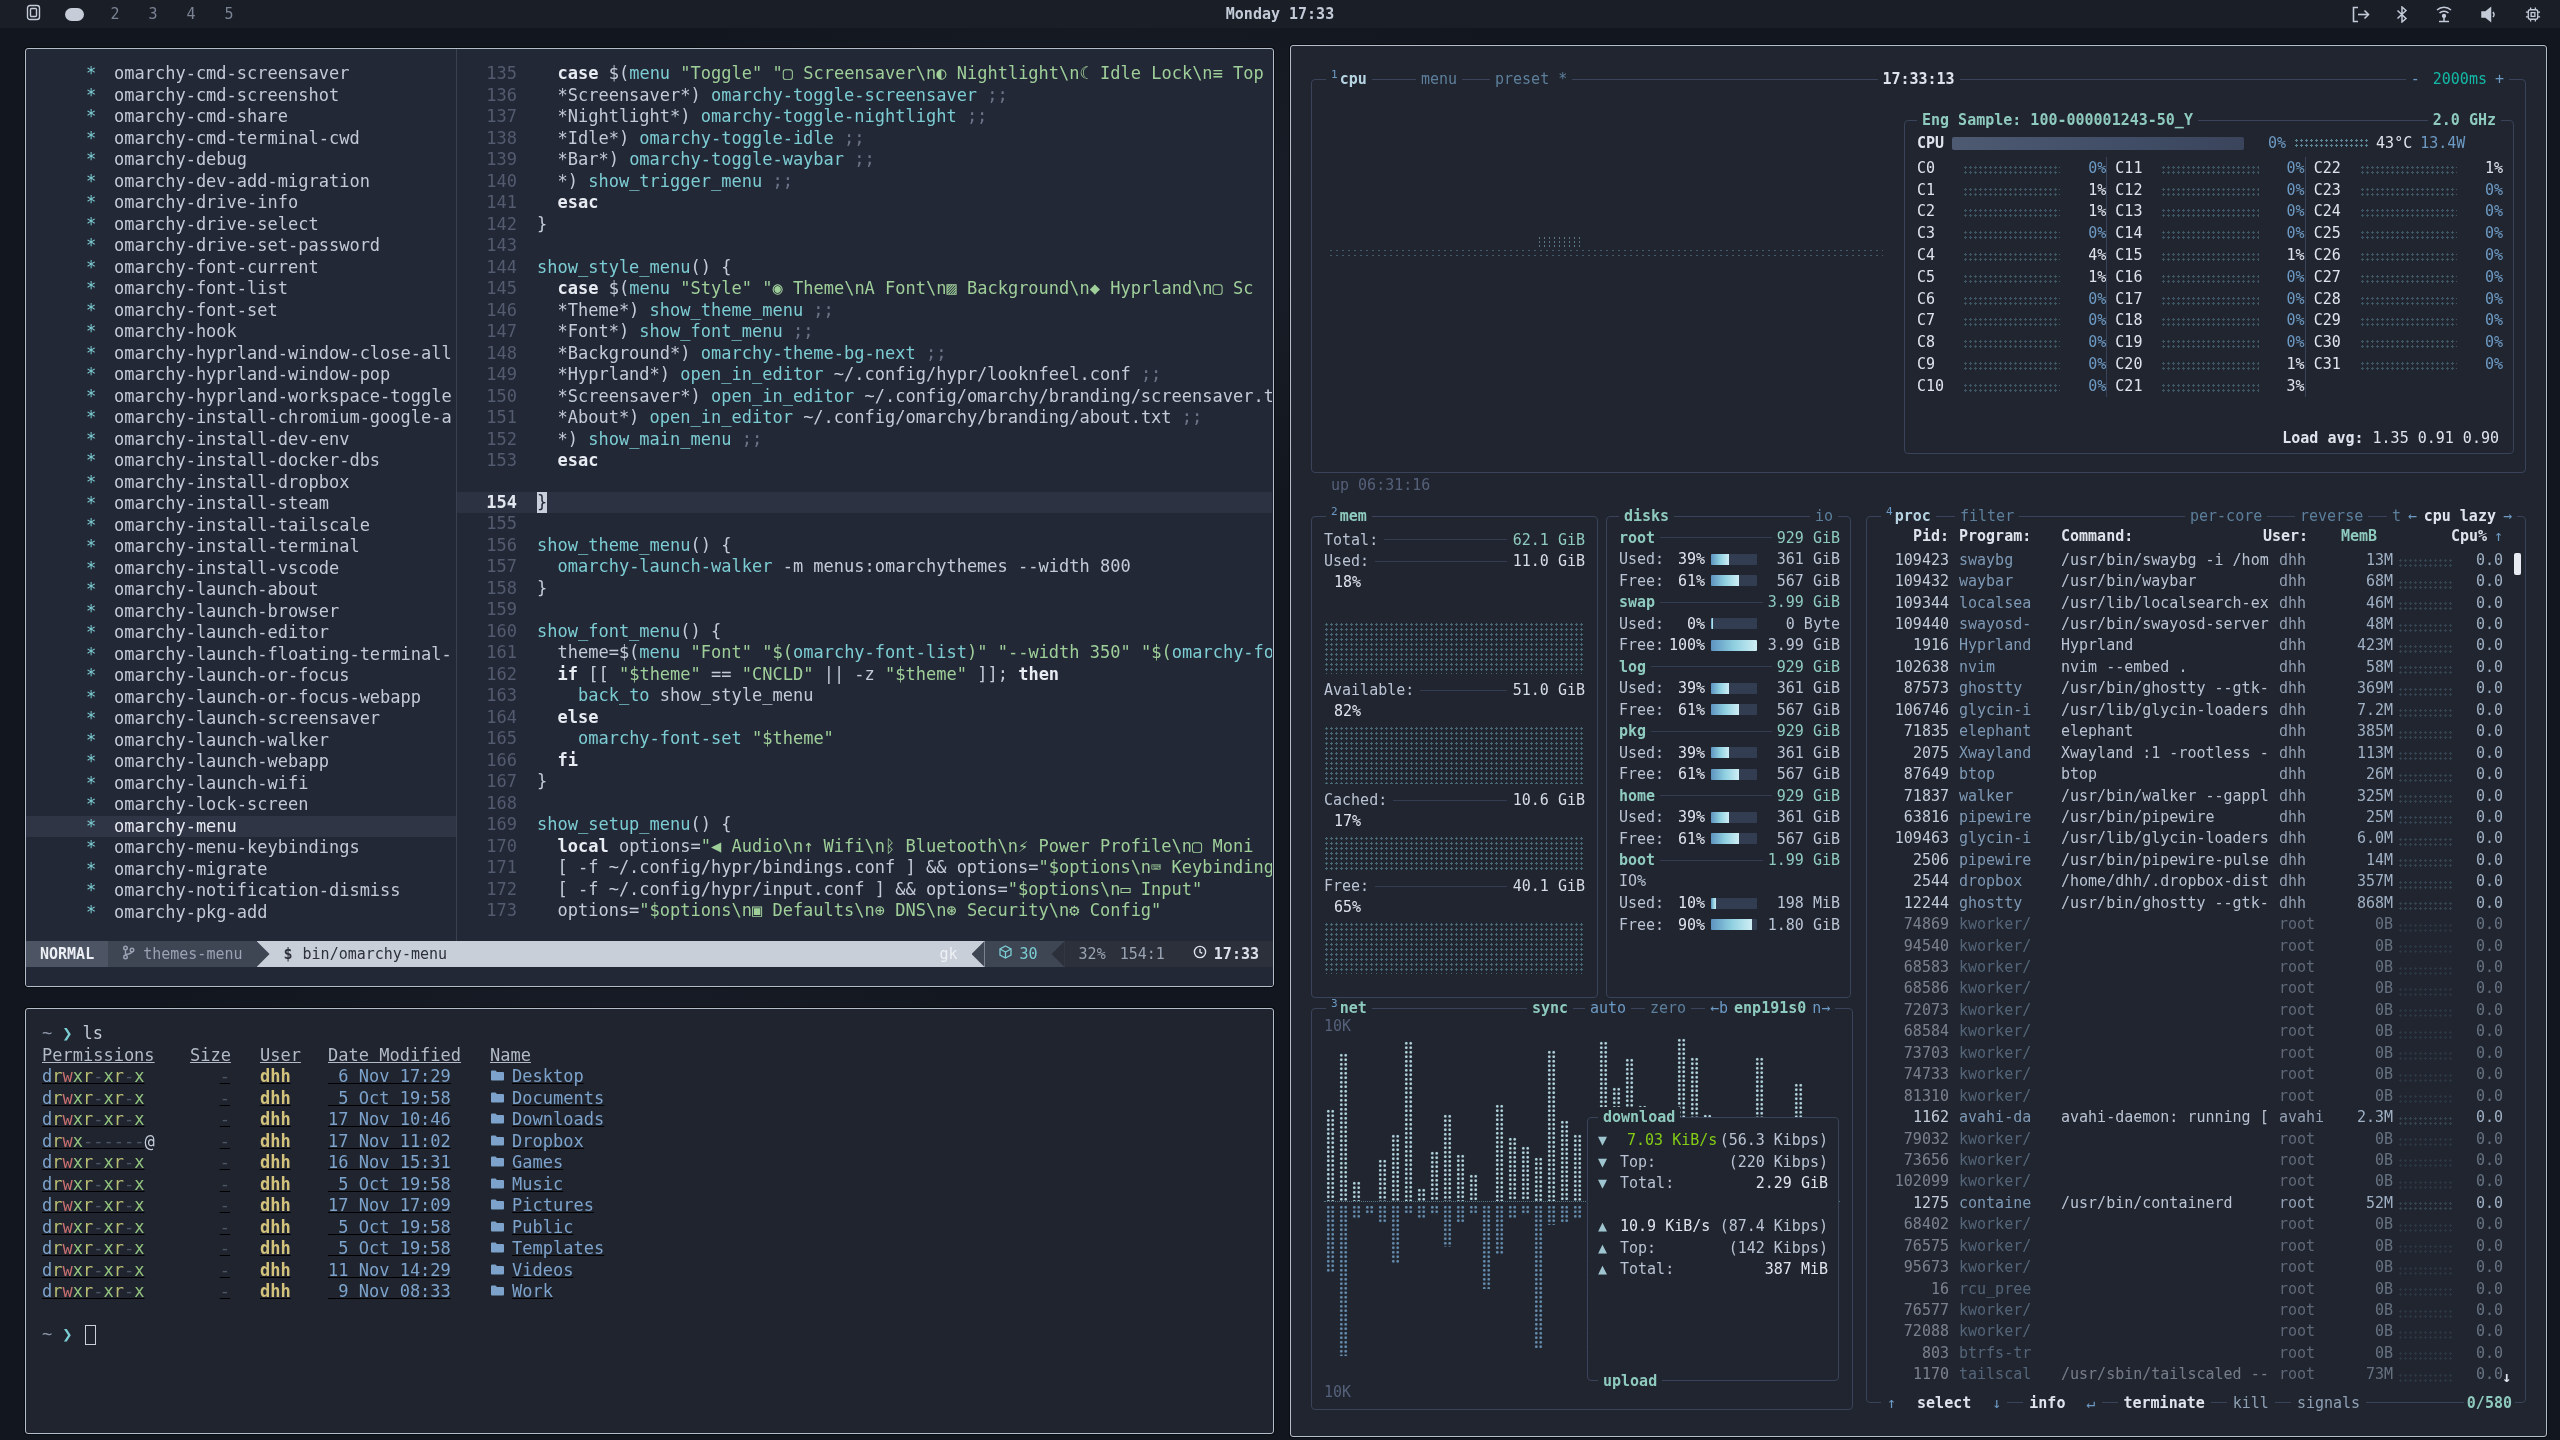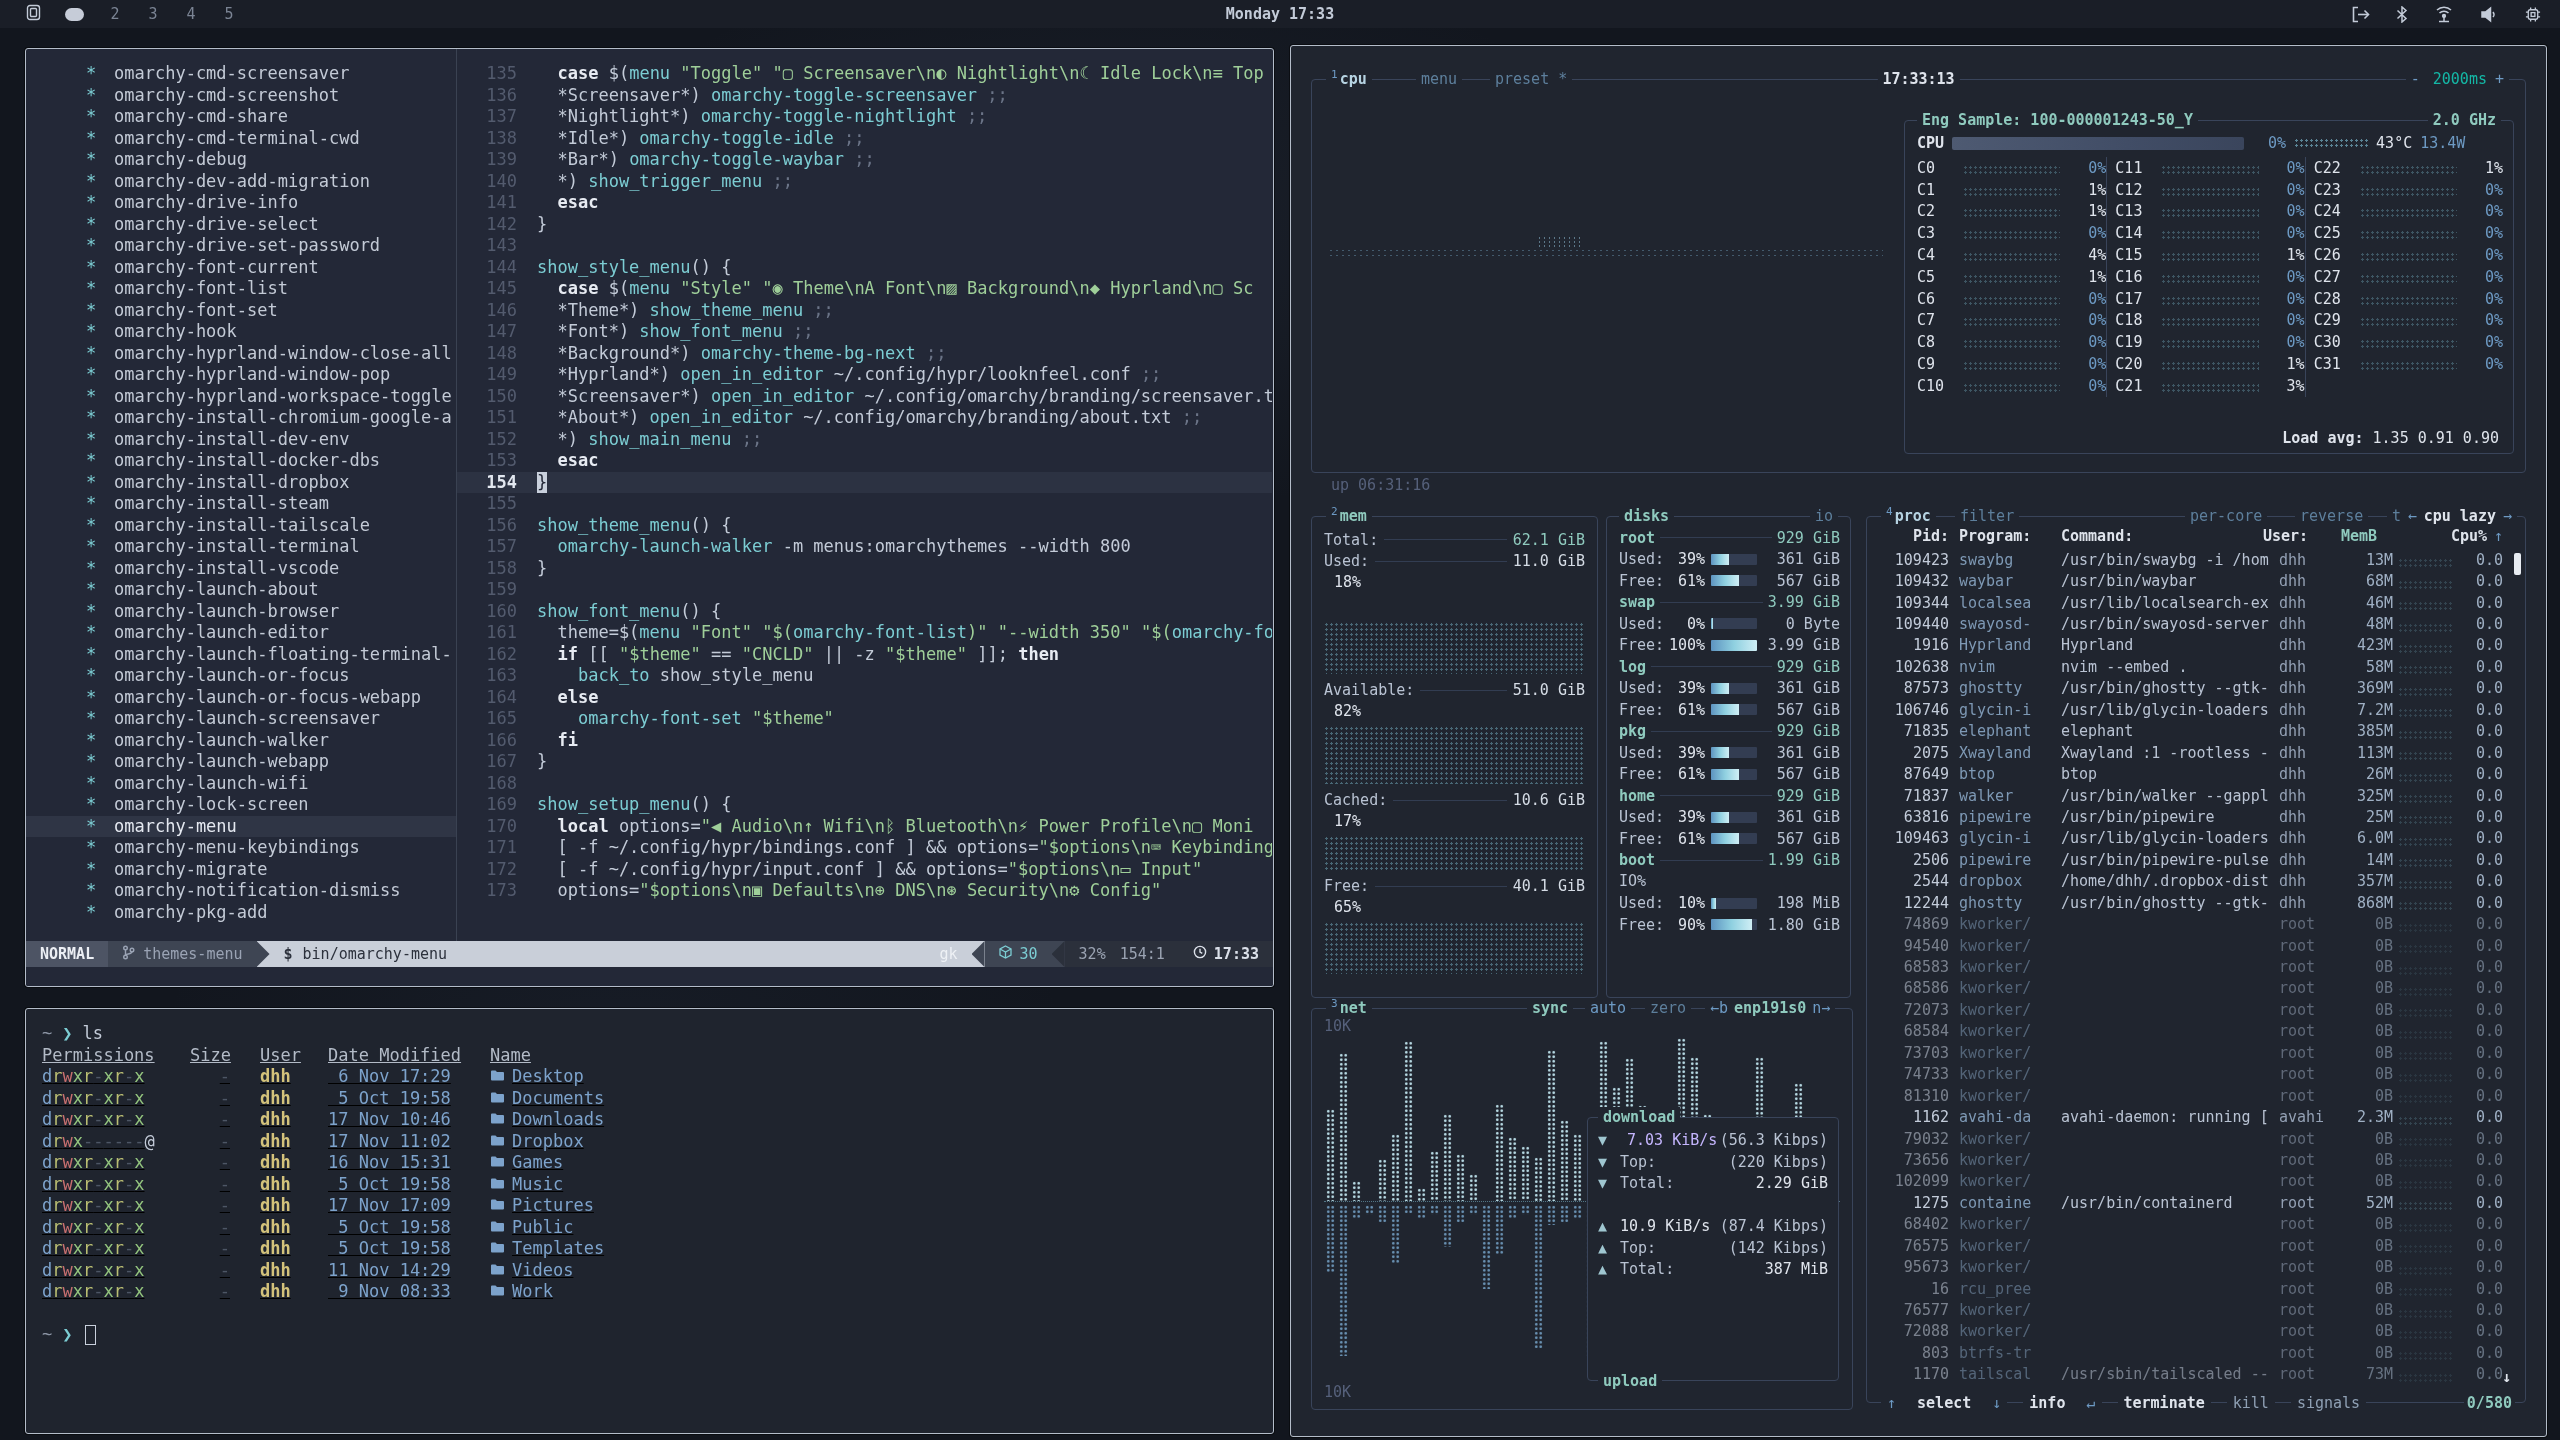--- a/index.html
+++ b/index.html
@@ -25,21 +25,21 @@
   #sidebar{position:absolute;left:0;top:14px;width:430px;bottom:45px;overflow:hidden;font-size:17px;}
   .frow{height:21.5px;line-height:21.5px;display:flex;padding-left:60px;white-space:pre;}
   .frow .star{color:#7ccdd3;width:28px;flex:none;}
   .frow .fname{color:#c3cad6;}
   .frow.active{background:#2f3545;}
   .frow.active .fname{color:#e5e9f1;}
   #vsep{position:absolute;left:430px;top:0;bottom:45px;width:1px;background:#3a4252;}
   #code{position:absolute;left:431px;top:14px;right:1px;bottom:45px;overflow:hidden;font-size:17px;}
   .cline{height:21.5px;line-height:21.5px;display:flex;white-space:pre;}
   .lnum{width:60px;text-align:right;padding-right:20px;color:#535b6e;flex:none;}
-  .cline.cursorline{background:#2c3242;}
+  .cline.cursorline{background:#2c3242;margin-top:20px;}
   .cline.cursorline .lnum{color:#e3e8f0;font-weight:bold;}
   .tok-d{color:#c3cbd8}.tok-k{color:#e7ebf2;font-weight:bold}.tok-f{color:#7ccdd3}.tok-s{color:#9fcf99}.tok-m{color:#6b7487}
   .block-cursor{background:#c9d0dc;color:#232837;}
   
   #statusline{position:absolute;left:0;right:0;bottom:19px;height:26px;display:flex;align-items:stretch;
     background:#c9cfd9;font-size:15px;}
   .seg{display:flex;align-items:center;padding:0 14px;gap:8px;}
   .seg-mode{background:#4d5464;color:#eceff4;font-weight:bold;}
   .seg-branch{background:#3e4553;color:#9aa3b4;}
   .tri{width:13px;position:relative;flex:none;}
@@ -613,21 +613,21 @@
           <div class="nbar" style="height: 6%;"></div>
           <div class="nbar" style="height: 8%;"></div>
           <div class="nbar" style="height: 55%;"></div>
           <div class="nbar" style="height: 30%;"></div>
           <div class="nbar" style="height: 10%;"></div>
         </div>
       <div class="bbox" id="box-dl">
         <span class="btag ttl" style="left:10px">download</span>
         <span class="btag-b ttl" style="left:10px">upload</span>
         <div id="dlrows">
-          <div class="nrow"><span class="ar">▼</span><span class="nv" style="margin-left:7px;color:#c4b5fd">7.03 KiB/s</span><span class="nv" style="color:#b9c3d3">(56.3 Kibps)</span></div>
+          <div class="nrow"><span class="ar">▼</span><span class="nv" style="margin-left:7px;color:#84cc16">7.03 KiB/s</span><span class="nv" style="color:#b9c3d3">(56.3 Kibps)</span></div>
           <div class="nrow"><span class="ar">▼</span><span class="nl">Top:</span><span class="nv" style="color:#b9c3d3">(220 Kibps)</span></div>
           <div class="nrow"><span class="ar">▼</span><span class="nl">Total:</span><span class="nv">2.29 GiB</span></div>
           <div class="nrow"></div>
           <div class="nrow"><span class="ar">▲</span><span class="nv" style="margin-left:0;color:#dfe4ec">10.9 KiB/s</span><span class="nv" style="color:#b9c3d3">(87.4 Kibps)</span></div>
           <div class="nrow"><span class="ar">▲</span><span class="nl">Top:</span><span class="nv" style="color:#b9c3d3">(142 Kibps)</span></div>
           <div class="nrow"><span class="ar">▲</span><span class="nl">Total:</span><span class="nv">387 MiB</span></div>
         </div>
       </div>
     </div>
 

